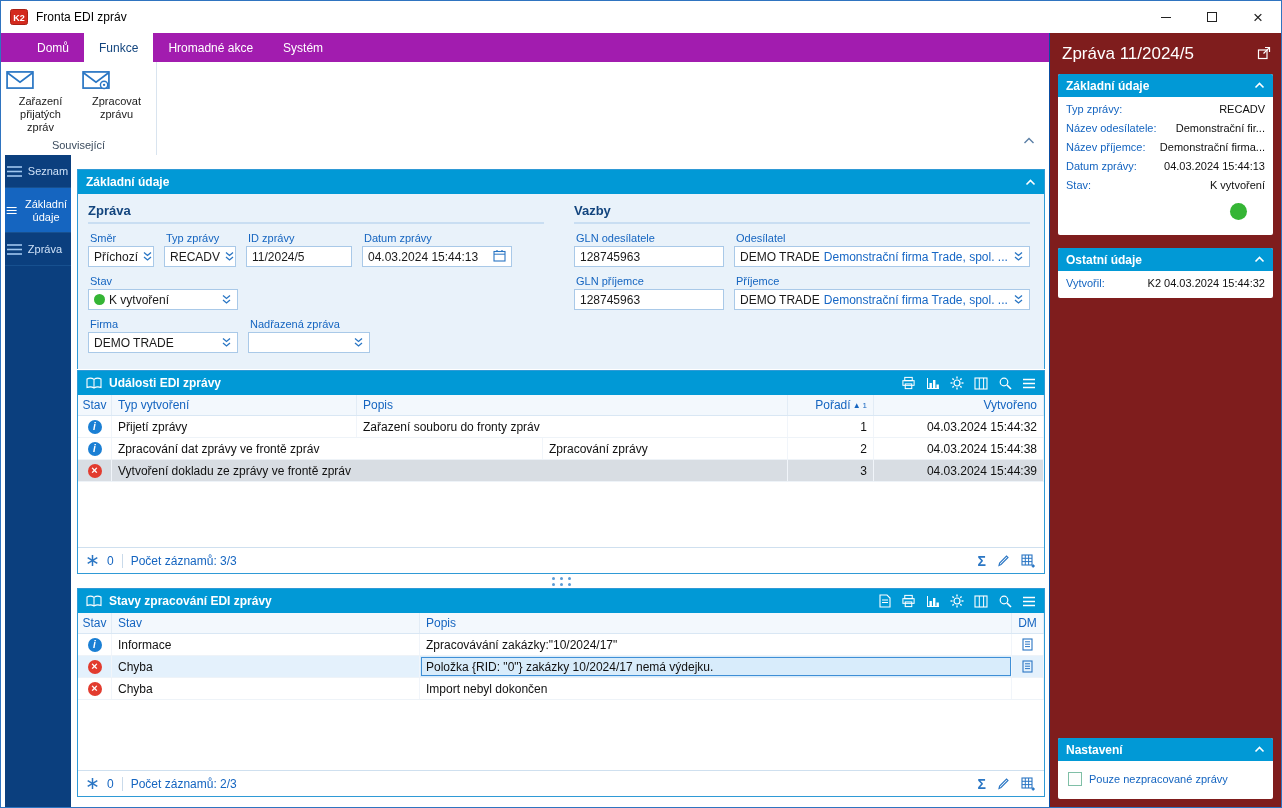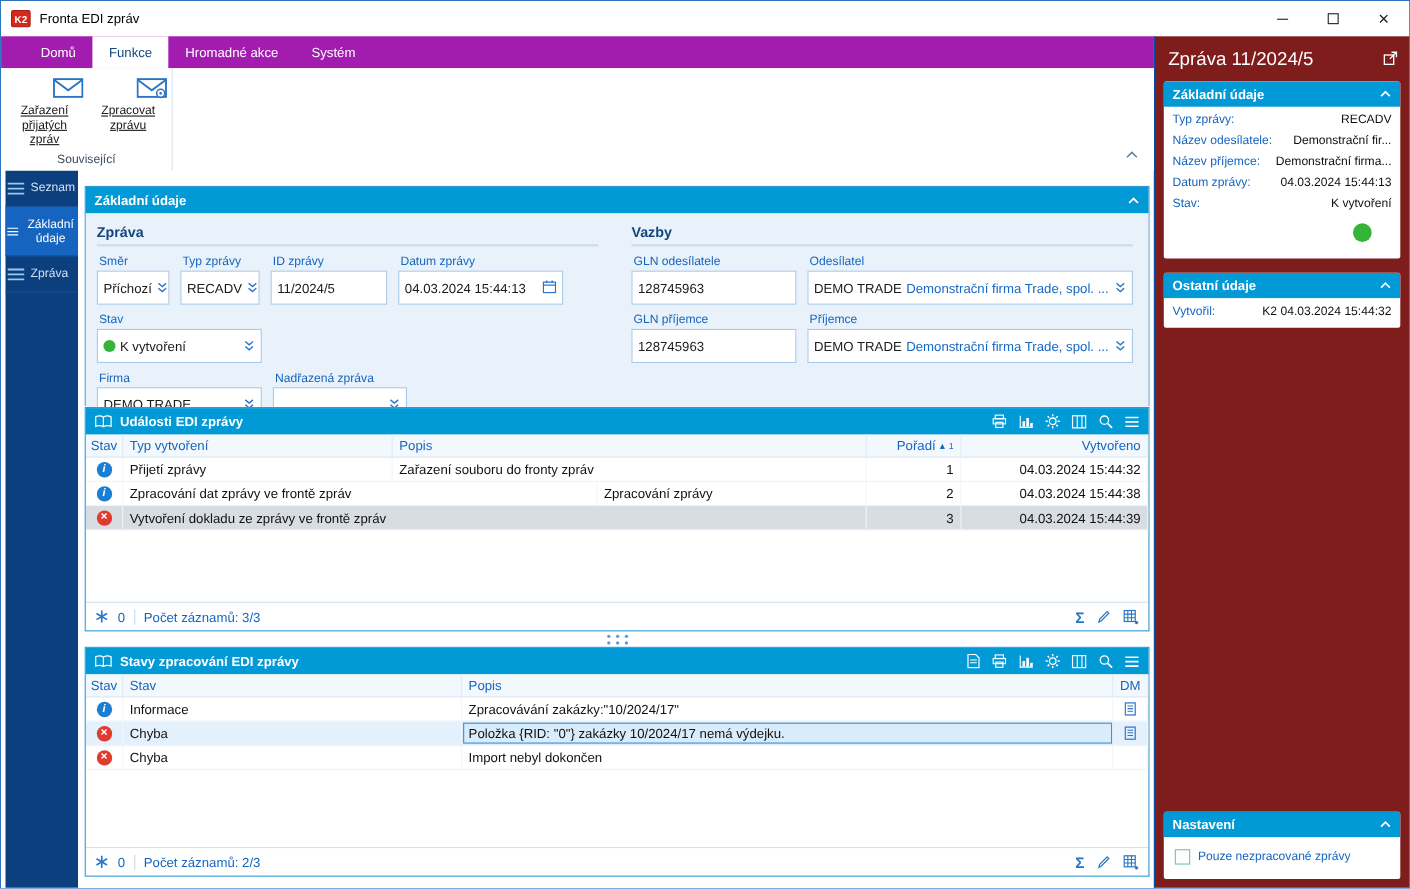--- a/index.html
+++ b/index.html
@@ -20,21 +20,21 @@
   .body-row { flex:1; display:flex; min-height:0; }
   .left-area { width:1048px; min-width:1048px; display:flex; flex-direction:column; min-height:0; }
 
   
   .ribbon-tabs { height:29px; min-height:29px; background:#a21caf; display:flex; align-items:stretch; padding-left:21px; }
   .tab { display:flex; align-items:center; padding:0 15px; color:#fff; font-size:12px; cursor:default; }
   .tab.active { background:#fff; color:#13457e; }
   .ribbon-content { height:93px; min-height:93px; background:#fff; display:flex; position:relative; }
   .ribbon-group { width:156px; display:flex; flex-direction:column; border-right:1px solid #d9e4ef; padding-top:3px; }
   .ribbon-buttons { flex:1; display:flex; justify-content:center; gap:6px; }
-  .ribbon-btn { width:70px; display:flex; flex-direction:column; align-items:flex-end; gap:4px; padding-top:4px; font-size:11px; line-height:1.2; text-align:center; color:#1a1a1a; cursor:default;text-decoration:underline; }
+  .ribbon-btn { width:70px; display:flex; flex-direction:column; align-items:flex-start; gap:4px; padding-top:4px; font-size:11px; line-height:1.2; text-align:center; color:#1a1a1a; cursor:default; }
   .group-label { text-align:center; font-size:11px; color:#3c4c5e; padding:2px 0 4px; }
   .ribbon-collapse { position:absolute; right:14px; bottom:7px; cursor:default; }
 
   
   .content-row { flex:1; display:flex; min-height:0; background:#fff; }
   .sidebar { width:70px; min-width:70px; display:flex; }
   .sb-gutter { width:24px; background:#fff; }
   .sb-strip { flex:1; background:#0b3f7e; display:flex; flex-direction:column; }
   .sb-item { display:flex; flex-direction:row; align-items:center; gap:5px; padding:10px 1px 9px; color:#cfe2f8; font-size:11px; line-height:1.15; text-align:center; border-bottom:1px solid #17508f; cursor:pointer; }
   .sb-item.active { background:#1565c0; color:#fff; }
@@ -47,21 +47,21 @@
   .ph-right { margin-left:auto; display:flex; align-items:center; }
 
   
   .basic-panel { height:200px; min-height:200px; }
   .basic-body { flex:1; background:#e9f2fa; display:flex; gap:30px; padding:3px 14px 8px 10px; }
   .form-col { flex:1; min-width:0; display:flex; flex-direction:column; }
   .section-title { font-size:13px; font-weight:bold; color:#13457e; padding:6px 0 4px; border-bottom:2px solid #c9def2; margin-bottom:8px; }
   .frow { display:flex; gap:10px; margin-bottom:8px; }
   .field { display:flex; flex-direction:column; gap:2px; min-width:0; }
   .flabel { color:#1565c0; font-size:11px; padding-left:2px; white-space:nowrap; }
-  .ctrl { height:31px; border:1px solid #a9c9e8; background:#fff; display:flex; align-items:center; gap:4px; padding:0 5px; font-size:12px; overflow:hidden; white-space:nowrap; }
+  .ctrl { height:21px; border:1px solid #a9c9e8; background:#fff; display:flex; align-items:center; gap:4px; padding:0 5px; font-size:12px; overflow:hidden; white-space:nowrap; }
   input.ctrl { outline:none; color:#1a1a1a; width:100%; display:block; }
   .combo svg, .ctrl .trail { margin-left:auto; flex-shrink:0; }
   .green-dot { width:11px; height:11px; border-radius:50%; background:#35b535; flex-shrink:0; }
   .link { color:#1767c5; overflow:hidden; }
 
   
   .events-panel { height:204px; min-height:204px; margin-top:1px; }
   .states-panel { flex:1; }
   .grid { flex:1; display:flex; flex-direction:column; min-height:0; overflow:hidden; }
   .grid-head { height:21px; min-height:21px; display:flex; align-items:stretch; background:#f3f8fd; border-bottom:1px solid #d9e7f4; color:#1565c0; }

